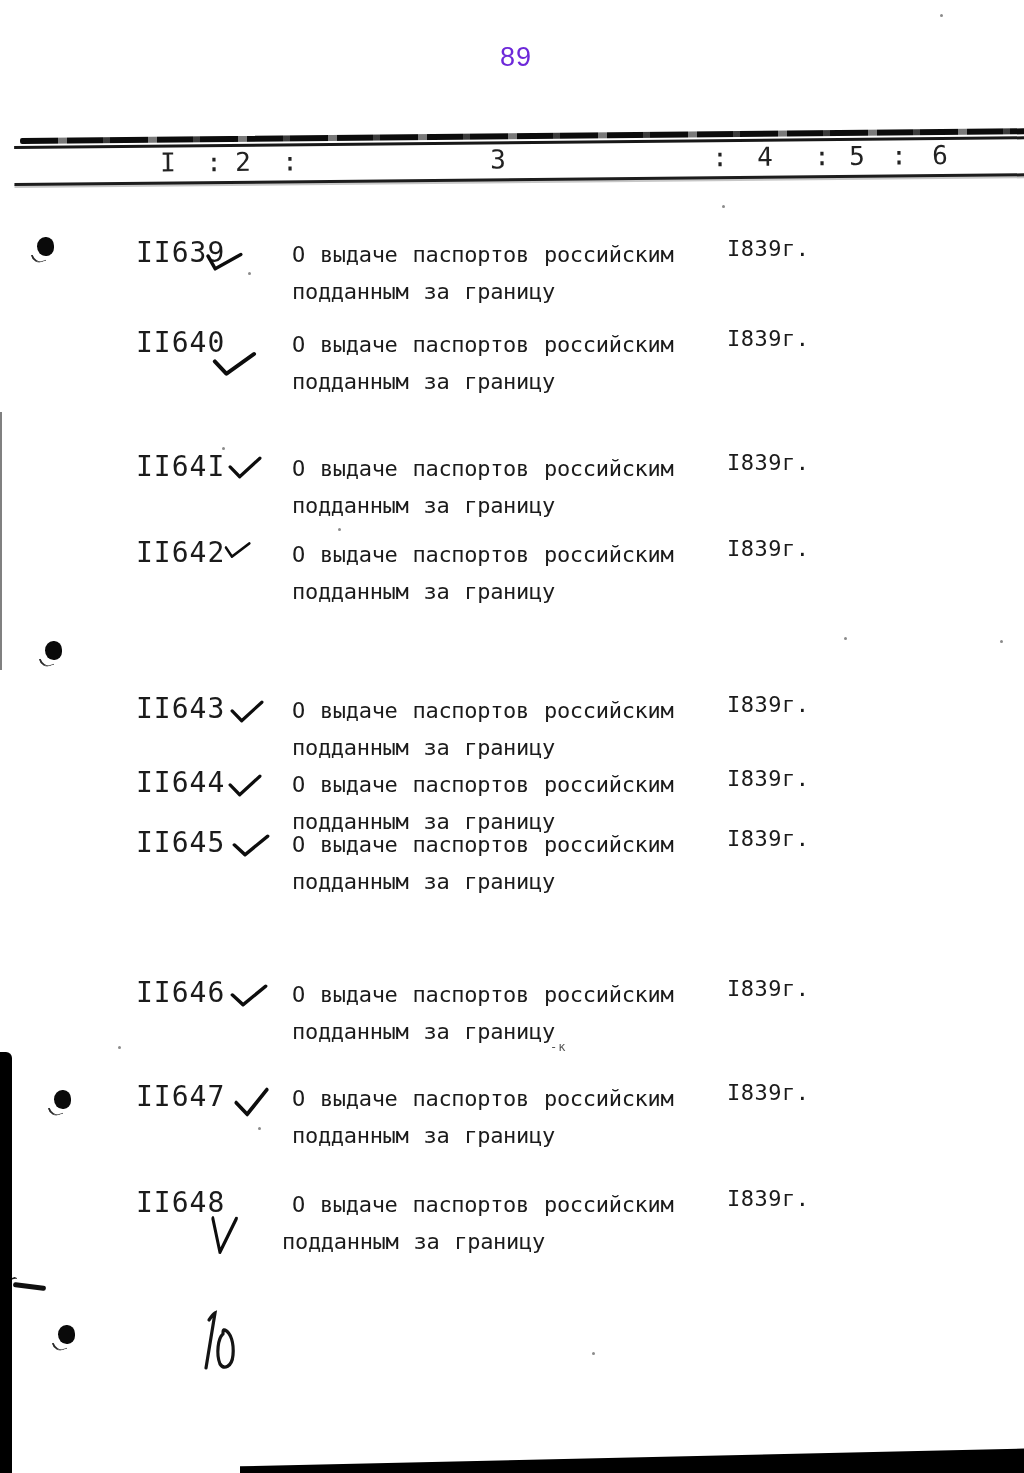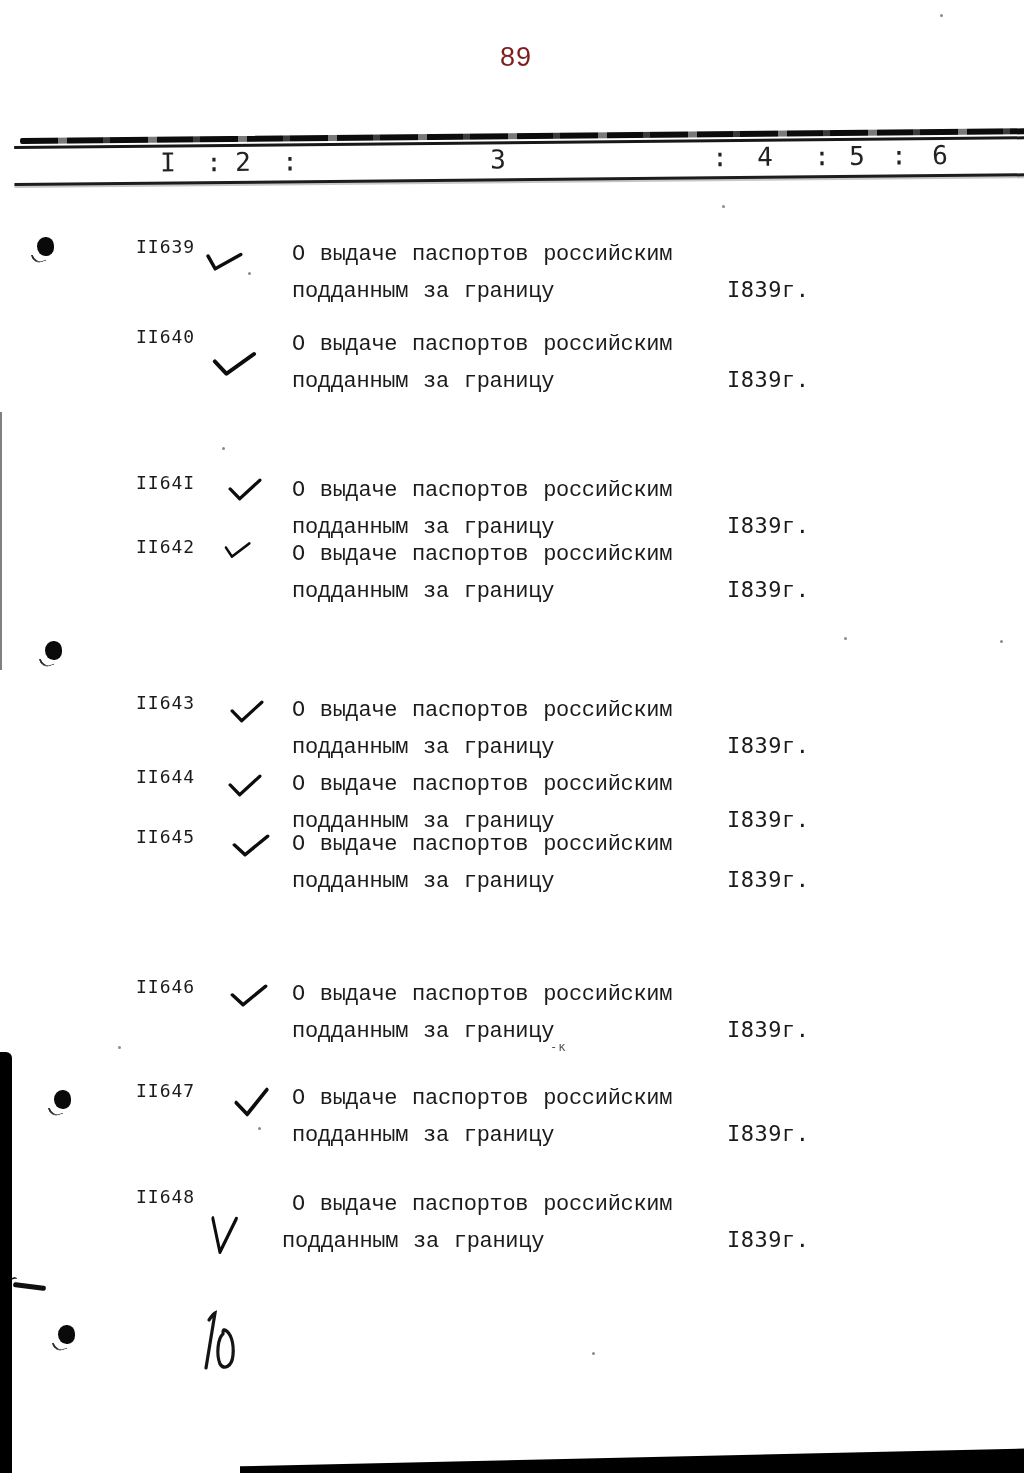--- a/index.html
+++ b/index.html
@@ -7,21 +7,21 @@
     width:1024px;height:1473px;position:relative;overflow:hidden;
     background:#ffffff;color:#1b1b1b;
     font-family:"DejaVu Sans Mono", monospace;
   }
   .page{position:absolute;inset:0;}
 
   
   .page-number{
     position:absolute;left:500px;top:42px;
     font-family:"Liberation Sans", sans-serif;
-    font-size:27px;color:#7f1d1d;letter-spacing:1px;
+    font-size:27px;color:#6d28d9;letter-spacing:1px;
   }
 
   
   .thead{
     position:absolute;left:14px;top:136px;width:1012px;height:58px;
     transform:rotate(-0.55deg);transform-origin:left top;
   }
   .rule-top1{
     position:absolute;top:2px;left:6px;right:0;height:6px;
     background:
@@ -30,26 +30,26 @@
   }
   .rule-top2{position:absolute;top:10px;left:0;right:0;height:3px;background:#181818;}
   .rule-bottom{position:absolute;top:47px;left:0;right:0;height:3px;background:#1d1d1d;
     box-shadow:0 2px 0 rgba(30,30,30,.25);}
   .hcell{position:absolute;top:13px;font-size:26px;color:#222;}
   .h0{left:146px}.h1{left:192px}.h2{left:221px}.h3{left:268px}.h4{left:476px}
   .h5{left:698px}.h6{left:743px}.h7{left:800px}.h8{left:835px}.h9{left:877px}.h10{left:918px}
 
   
   .row{position:absolute;left:0;width:100%;height:100px;}
-  .r0{top:236px}.r1{top:326px}.r2{top:472px}.r3{top:536px}.r4{top:692px}
+  .r0{top:236px}.r1{top:326px}.r2{top:450px}.r3{top:536px}.r4{top:692px}
   .r5{top:766px}.r6{top:826px}.r7{top:976px}.r8{top:1080px}.r9{top:1186px}
-  .row .no{position:absolute;left:136px;top:0;font-size:18px;letter-spacing:1px;}
+  .row .no{position:absolute;left:136px;top:0;font-size:28px;letter-spacing:1px;}
   .row .subject{position:absolute;left:292px;top:0;font-size:22px;line-height:37px;
-    letter-spacing:-0.3px;word-spacing:2px;white-space:nowrap;font-family:Liberation Mono, monospace;}
-  .row .year{position:absolute;left:727px;top:0;font-size:22px;letter-spacing:0.5px;margin-top:41px;}
+    letter-spacing:-0.3px;word-spacing:2px;white-space:nowrap;}
+  .row .year{position:absolute;left:727px;top:0;font-size:22px;letter-spacing:0.5px;}
   .r9 .subject-line2{text-indent:-10px;}
 
   
   .check{position:absolute;left:226px;top:6px;width:34px;height:24px;}
   .check svg{width:100%;height:100%;display:block;}
   .check path{fill:none;stroke:#0d0d0d;stroke-width:3;stroke-linecap:round;stroke-linejoin:round;}
   .r0 .check{left:205px;top:12px;width:36px;height:26px;transform:rotate(14deg);}
   .r1 .check{left:212px;top:24px;width:44px;height:28px;transform:rotate(4deg);}
   .r2 .check{left:228px;top:6px;}
   .r3 .check{left:224px;top:4px;width:26px;height:20px;transform:rotate(8deg);}

